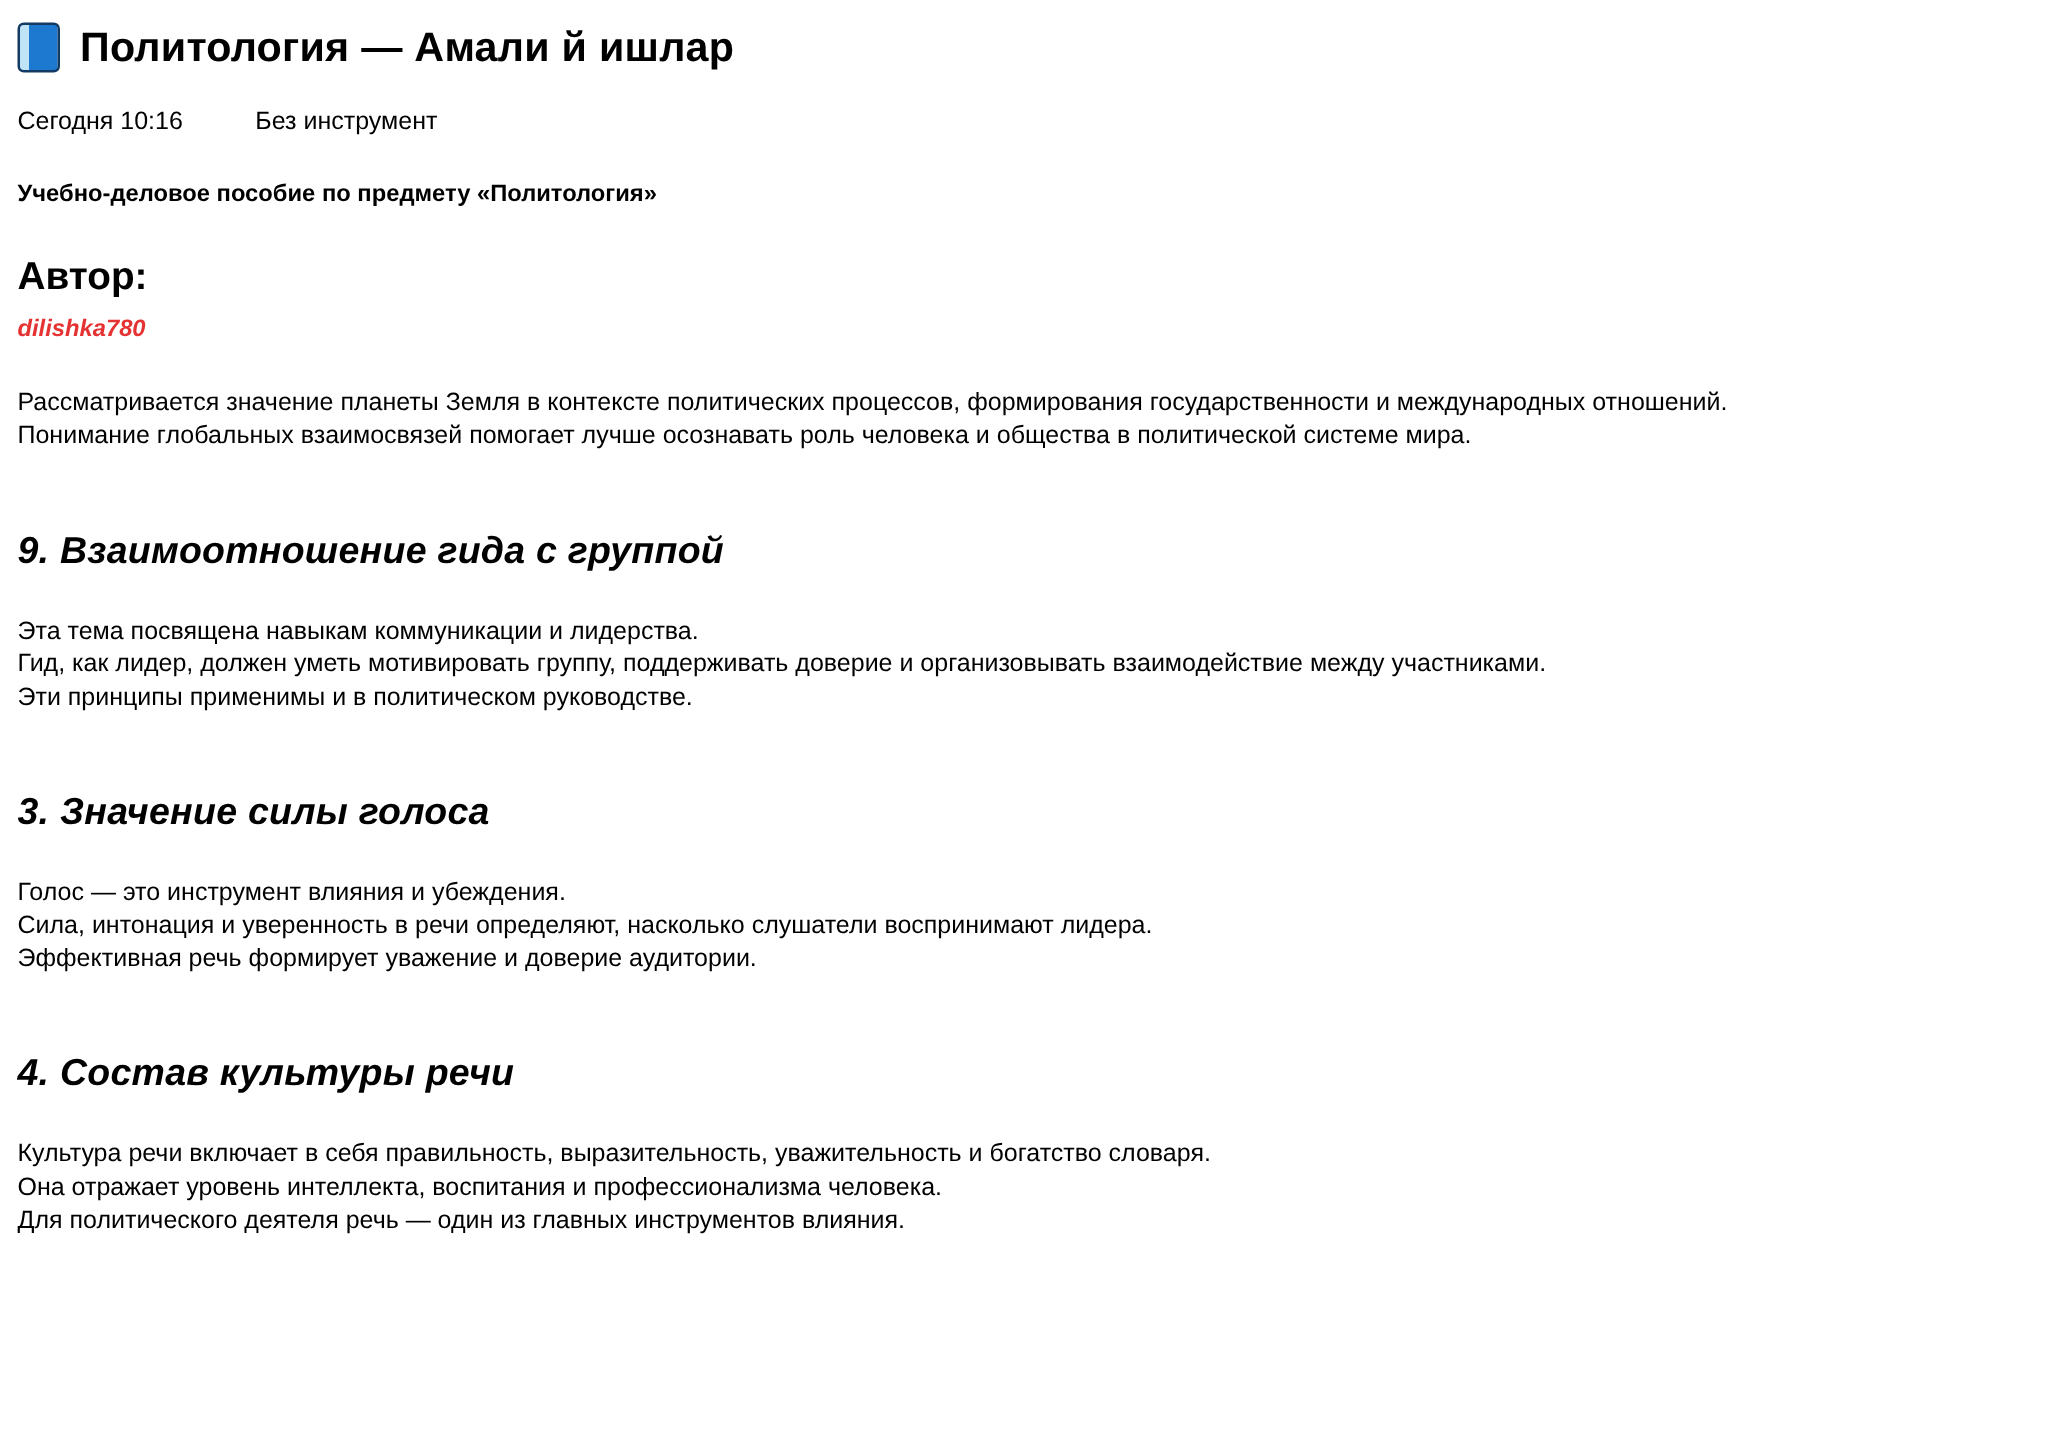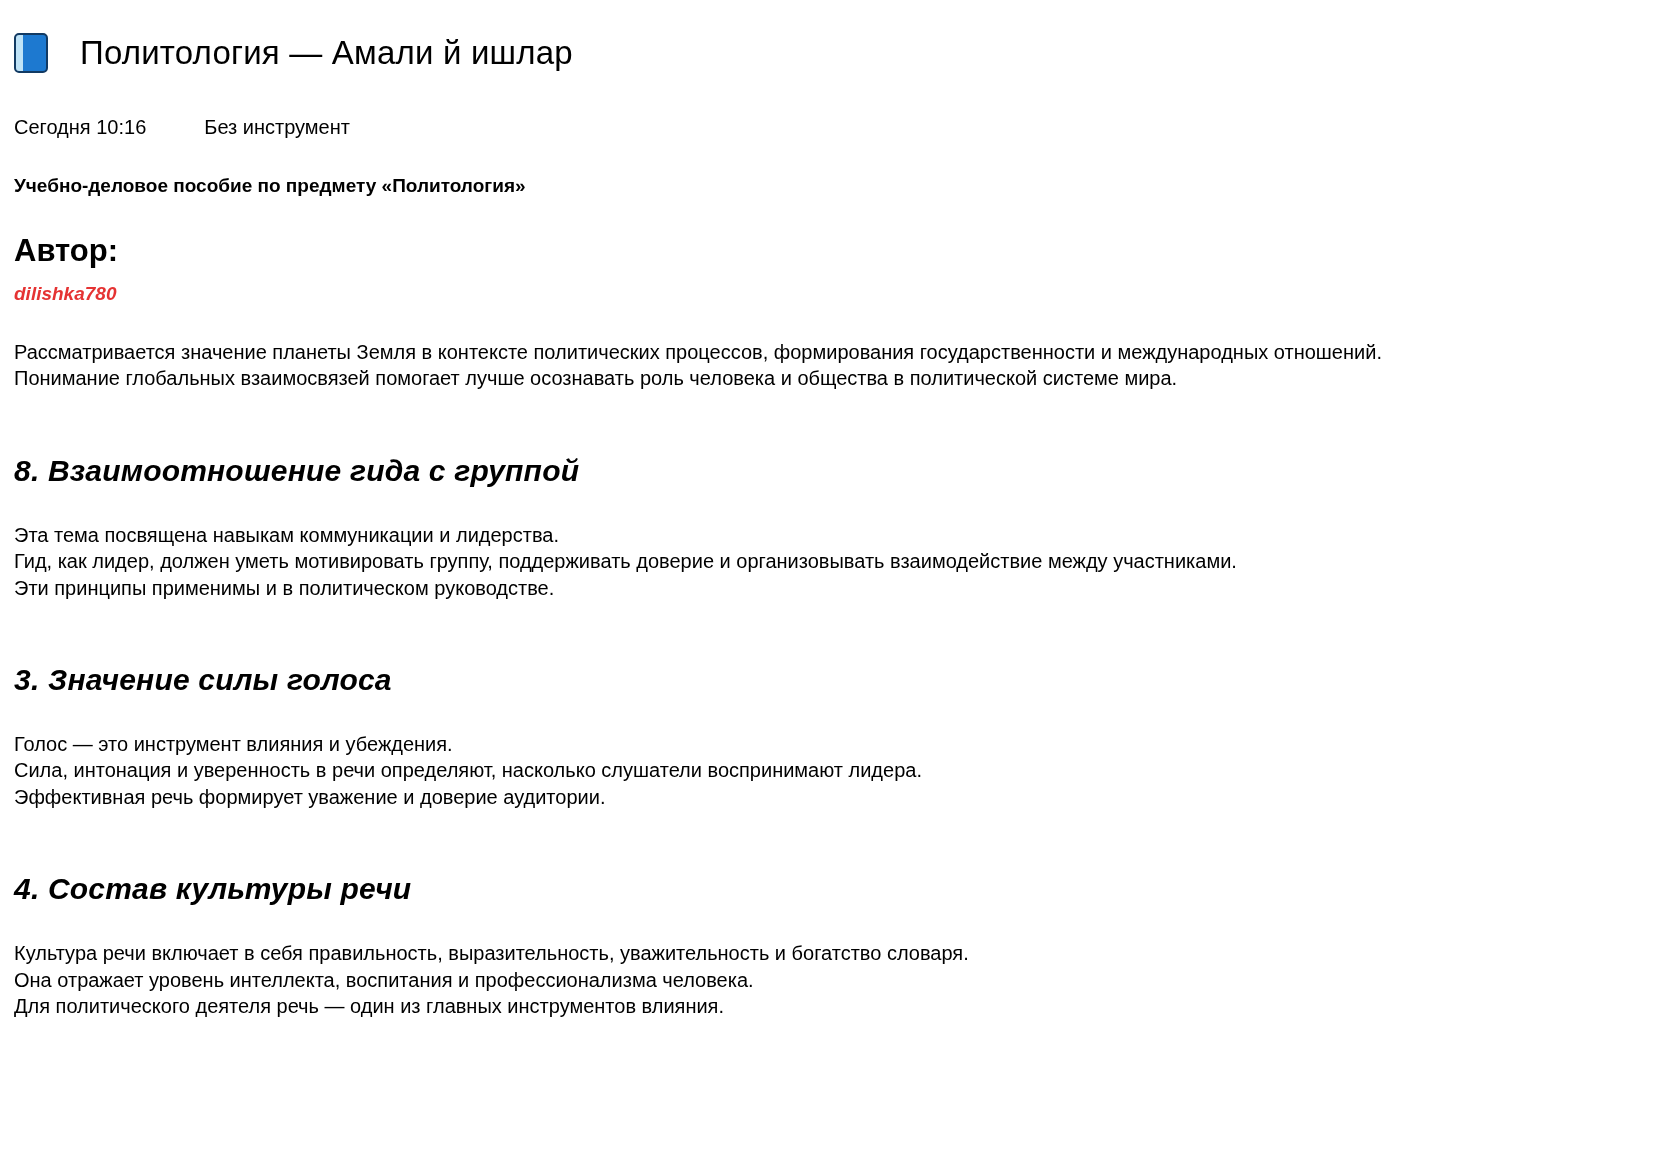--- a/index.html
+++ b/index.html
@@ -25,22 +25,22 @@
     width: 34px;
     height: 40px;
     border-radius: 5px;
     background: linear-gradient(to right, #bfe3f7 0px, #bfe3f7 7px, #1d79d0 7px, #1d79d0 100%);
     border: 2px solid #123a63;
     box-sizing: border-box;
     flex: 0 0 auto;
   }
   .page-title {
     font-size: 33px;
-    font-weight: 400;
-    margin: 16px;
+    font-weight: 700;
+    margin: 0;
     letter-spacing: 0.2px;
   }
   .meta-row {
     display: flex;
     gap: 58px;
     margin-top: 28px;
     font-size: 20px;
   }
   .subtitle {
     margin-top: 36px;
@@ -106,21 +106,21 @@
     <span class="author-label">Автор:</span>
     <span class="author-name">dilishka780</span>
   </div>
 
   <div class="section">
     <p class="section-body">Рассматривается значение планеты Земля в контексте политических процессов, формирования государственности и международных отношений.
 Понимание глобальных взаимосвязей помогает лучше осознавать роль человека и общества в политической системе мира.</p>
   </div>
 
   <div class="section">
-    <h2 class="section-title">8. Взаимоотношение гида с группой</h2>
+    <h2 class="section-title">9. Взаимоотношение гида с группой</h2>
     <p class="section-body">Эта тема посвящена навыкам коммуникации и лидерства.
 Гид, как лидер, должен уметь мотивировать группу, поддерживать доверие и организовывать взаимодействие между участниками.
 Эти принципы применимы и в политическом руководстве.</p>
   </div>
 
   <div class="section">
     <h2 class="section-title">3. Значение силы голоса</h2>
     <p class="section-body">Голос — это инструмент влияния и убеждения.
 Сила, интонация и уверенность в речи определяют, насколько слушатели воспринимают лидера.
 Эффективная речь формирует уважение и доверие аудитории.</p>

